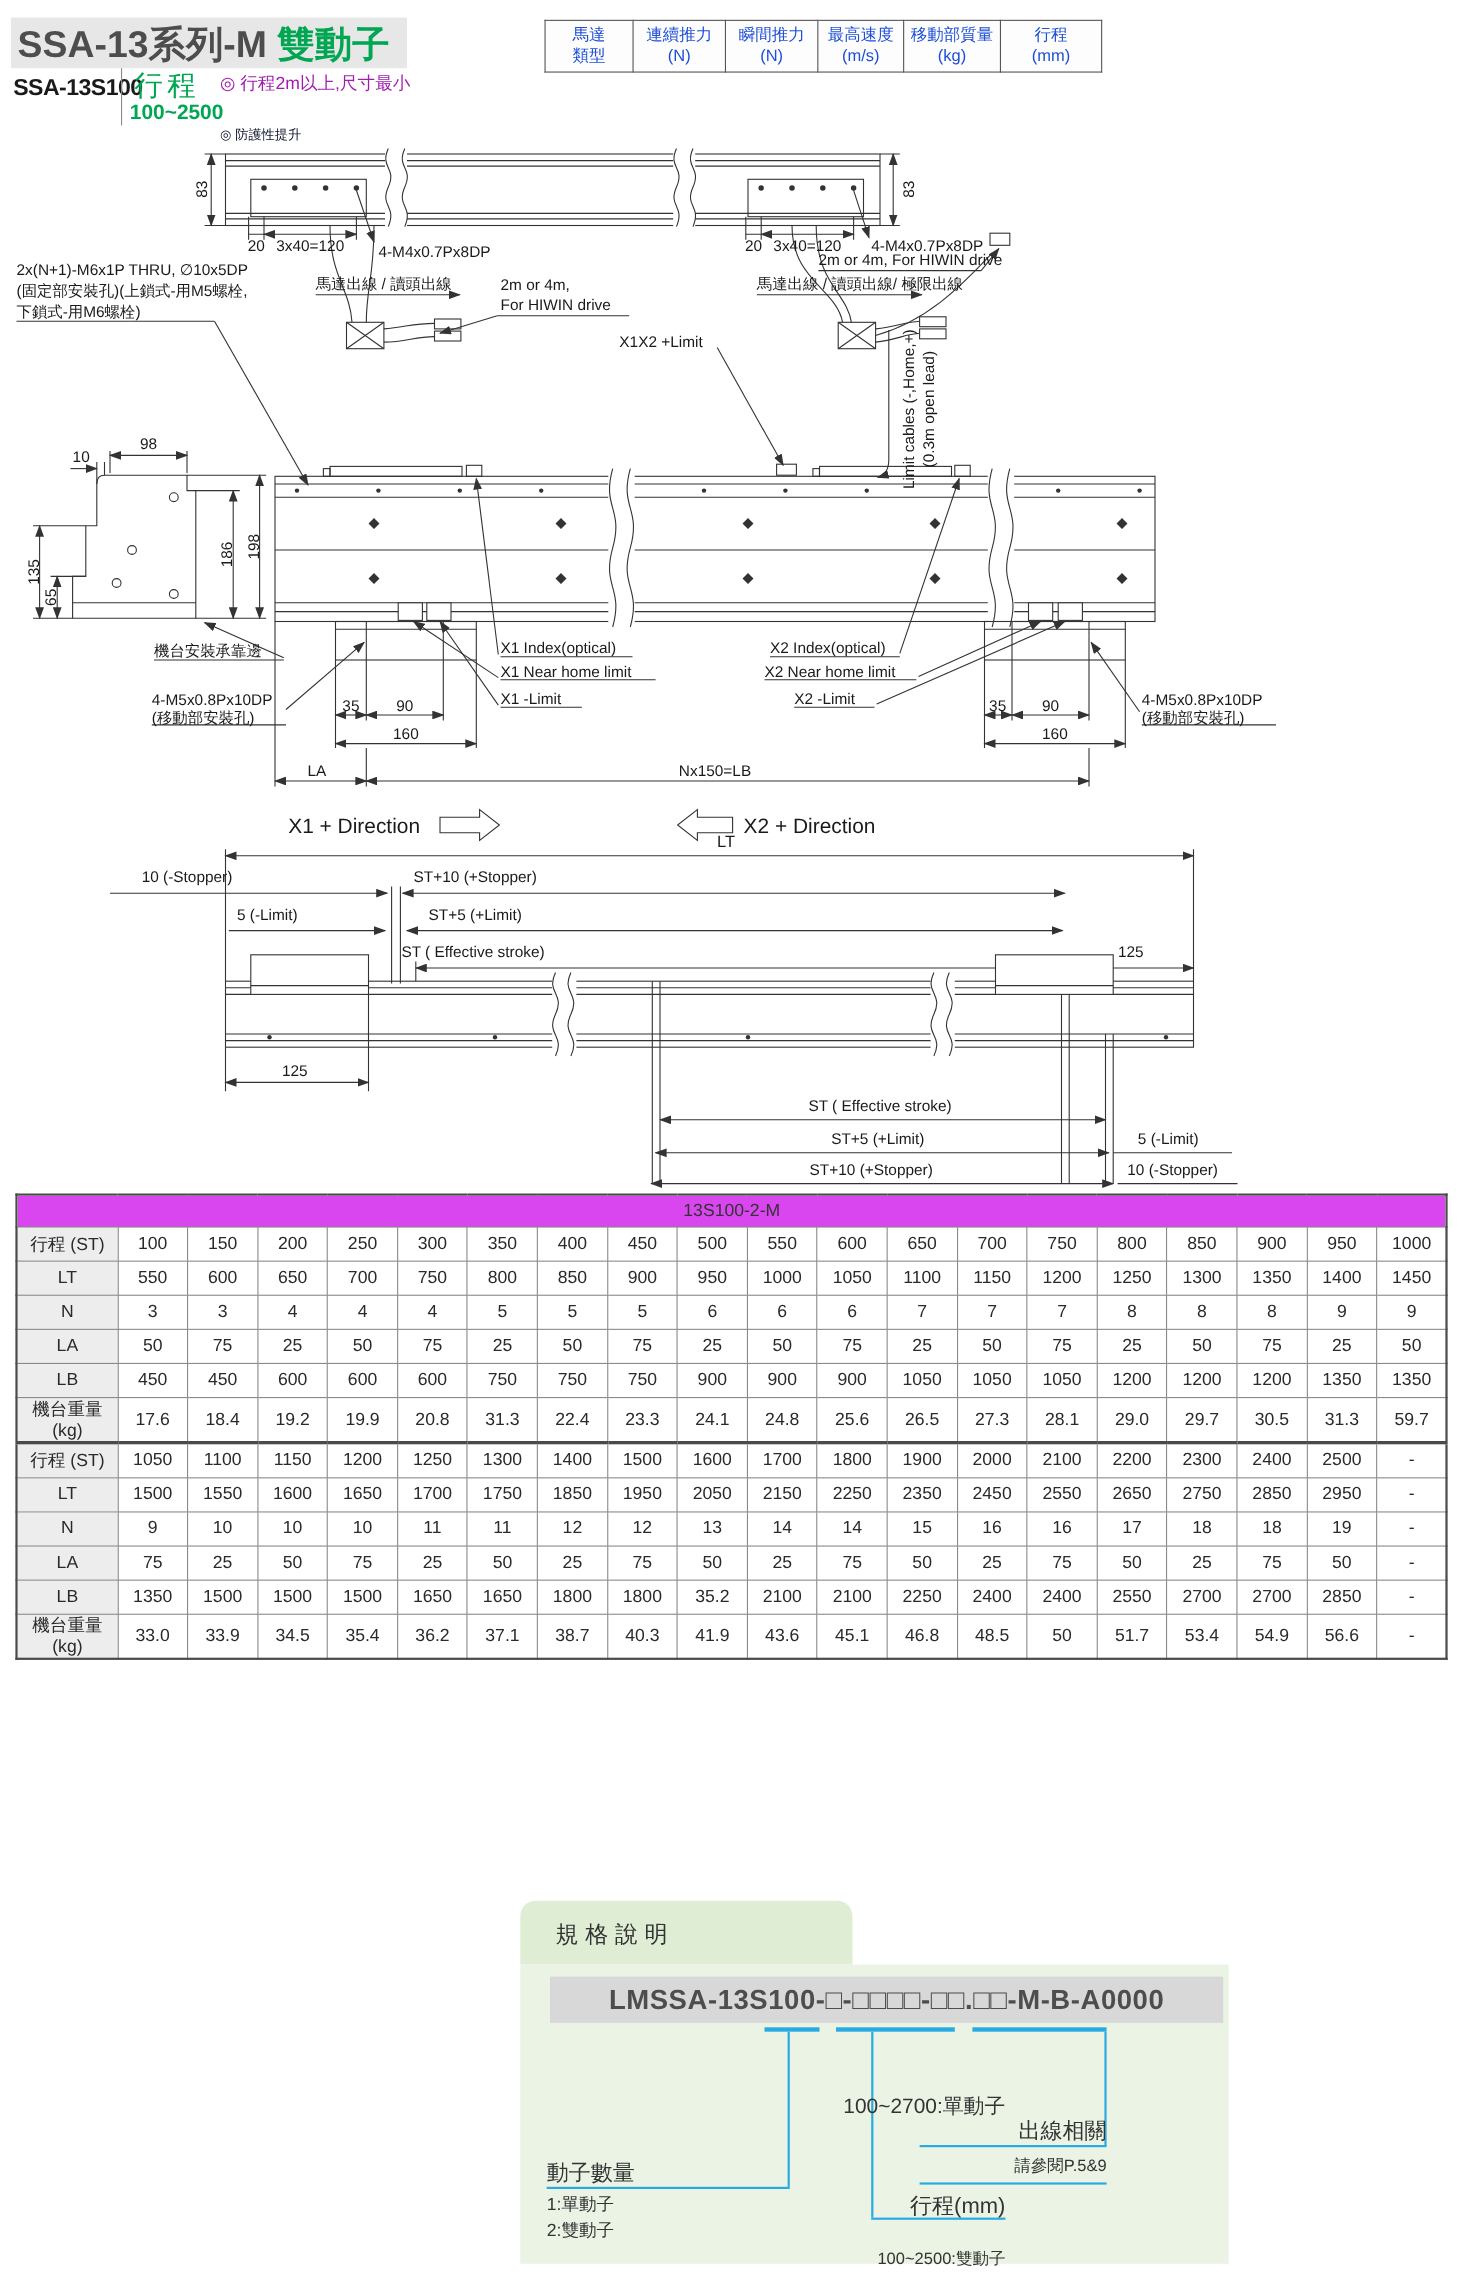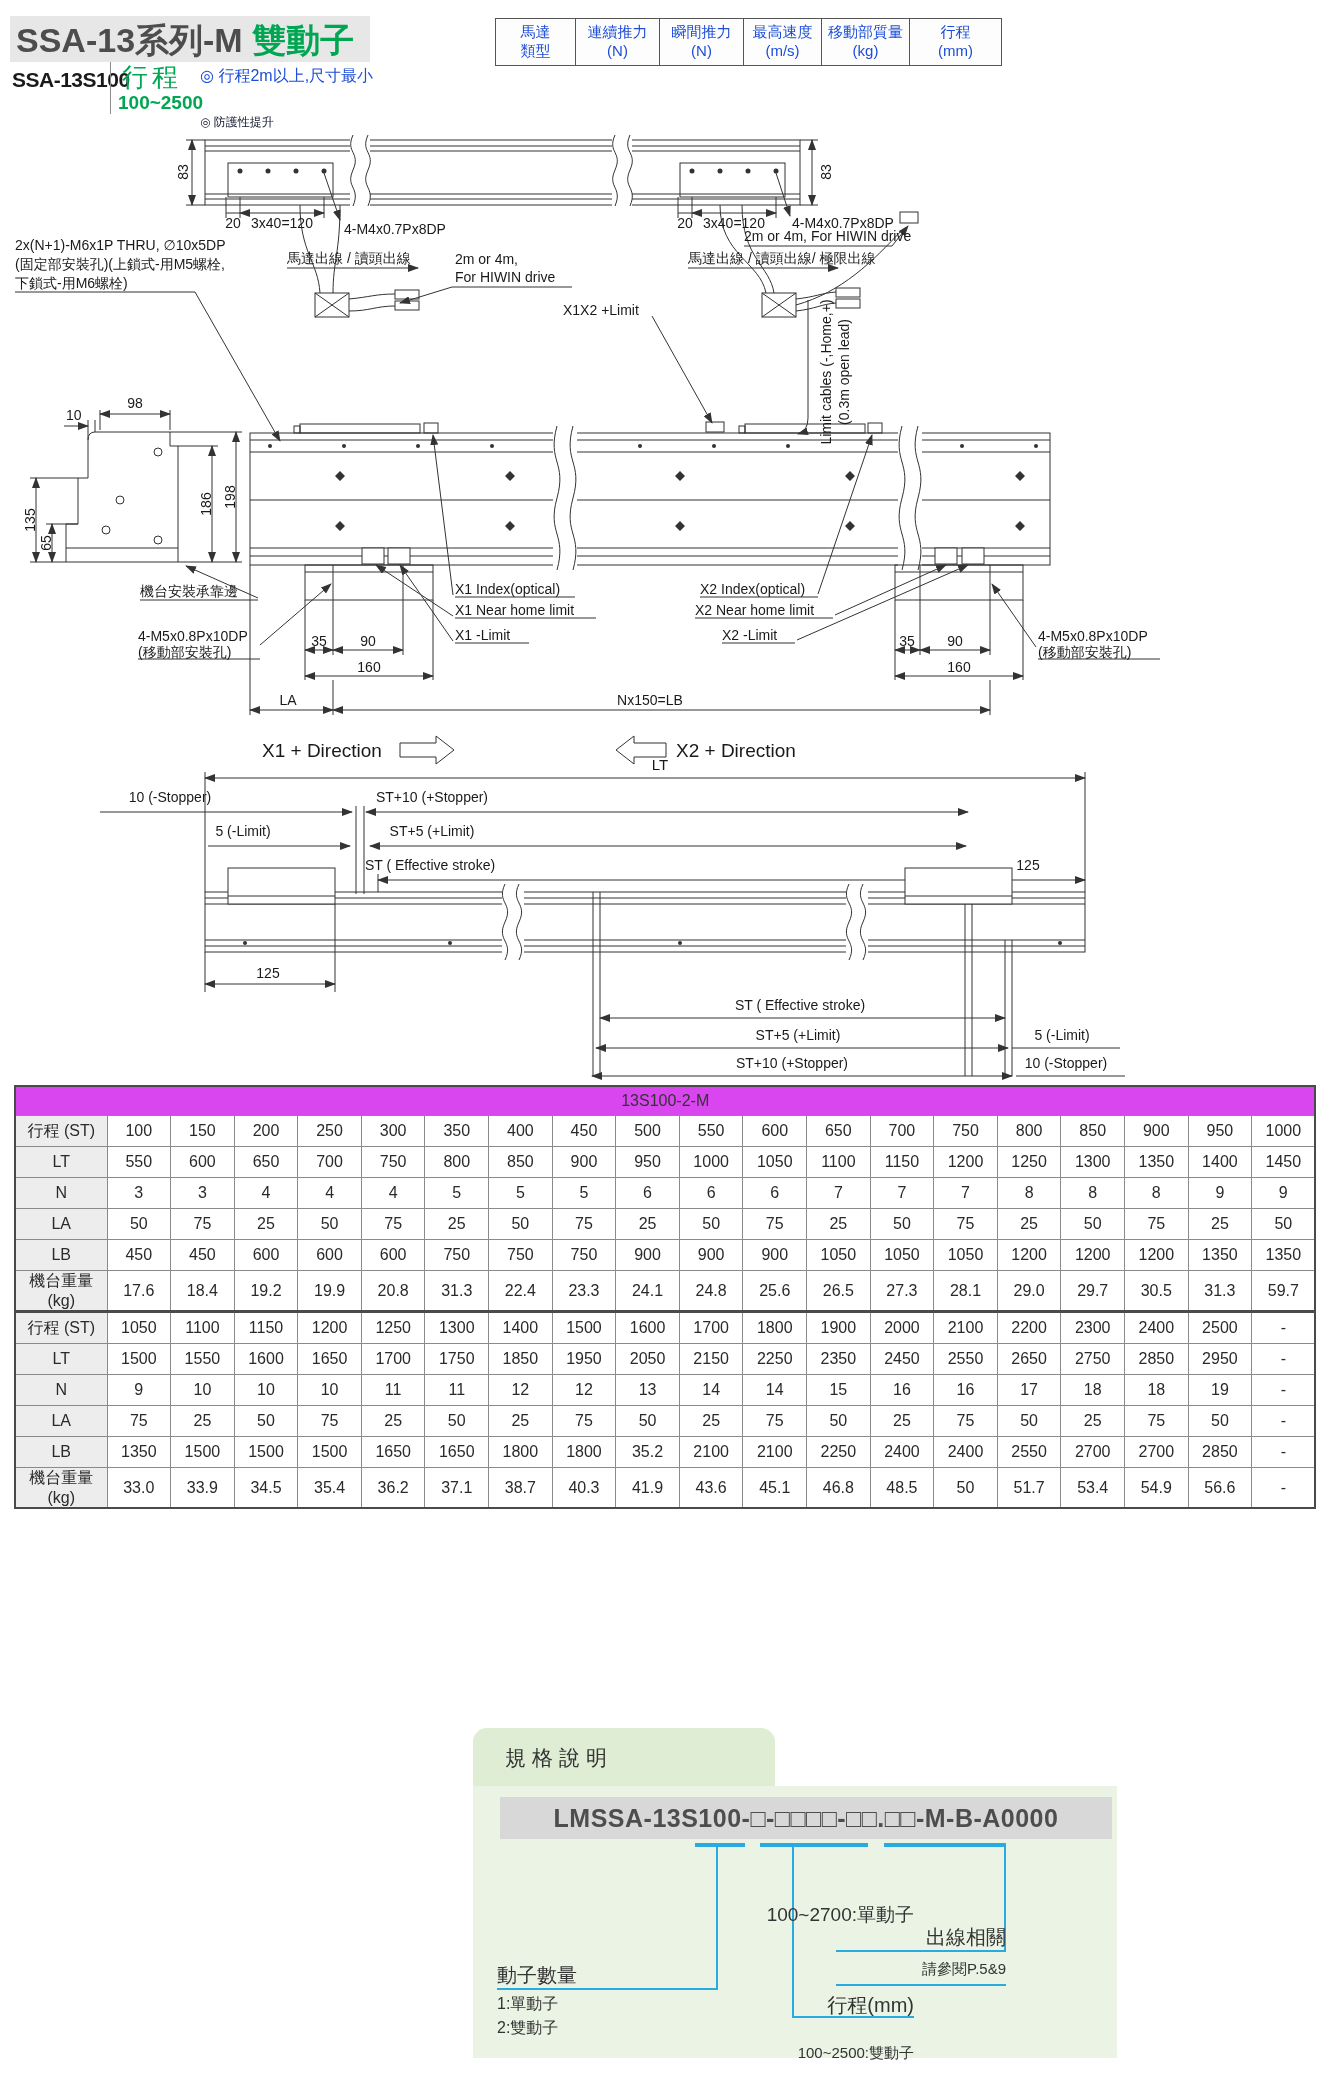--- a/index.html
+++ b/index.html
@@ -7,21 +7,21 @@
         font-family:"Liberation Sans","DejaVu Sans",sans-serif;color:#222;overflow:hidden;}
   .abs{position:absolute;}
   
   .title-band{left:10px;top:16px;width:360px;height:46px;background:#e7e7e7;}
   .series-title{left:16px;top:18px;font-size:34px;font-weight:600;color:#4d4d4d;letter-spacing:0;white-space:nowrap;}
   .series-title .hl{color:#00a651;}
   .model-name{left:12px;top:68px;font-size:21px;font-weight:700;color:#1a1a1a;letter-spacing:-0.5px;}
   .hdr-divider{left:110px;top:62px;width:1px;height:52px;background:#8c8c8c;}
   .stroke-word{left:122px;top:60px;font-size:26px;color:#00a651;letter-spacing:4px;}
   .stroke-range{left:118px;top:92px;font-size:19px;font-weight:700;color:#00a651;}
-  .bullet1{left:200px;top:66px;font-size:16px;color:#1d4ed8;}
+  .bullet1{left:200px;top:66px;font-size:16px;color:#a21caf;}
   .bullet2{left:200px;top:90px;font-size:12px;color:#0f172a;margin-top:24px;}
   
   .spec-table{left:495px;top:18px;border-collapse:collapse;table-layout:fixed;}
   .spec-table td{border:1px solid #555;text-align:center;font-size:15px;color:#1d4ed8;padding:2px 4px;}
   .spec-table .h{height:42px;white-space:pre-line;line-height:1.25;background:#fdfdfd;}
   .spec-table .v{height:26px;}
   
   svg text{fill:#1a1a1a;}
   
   .big-table{left:14px;top:1085px;border-collapse:collapse;table-layout:fixed;width:1301px;}

